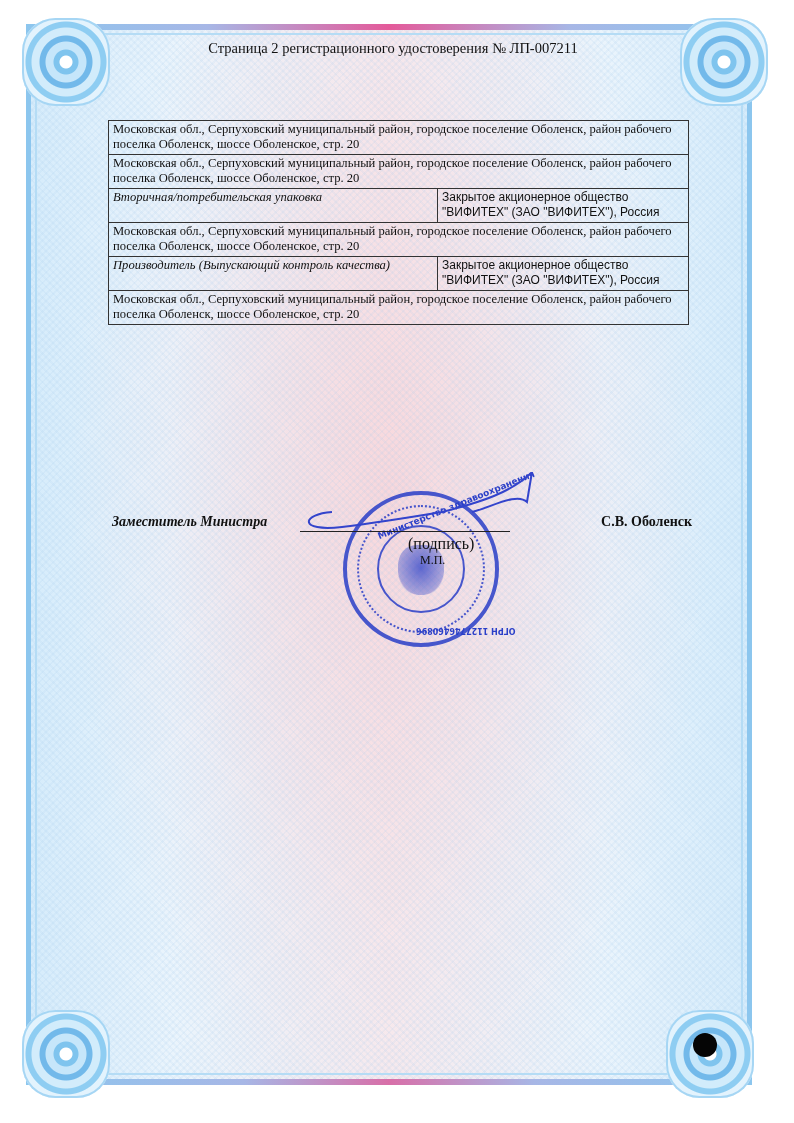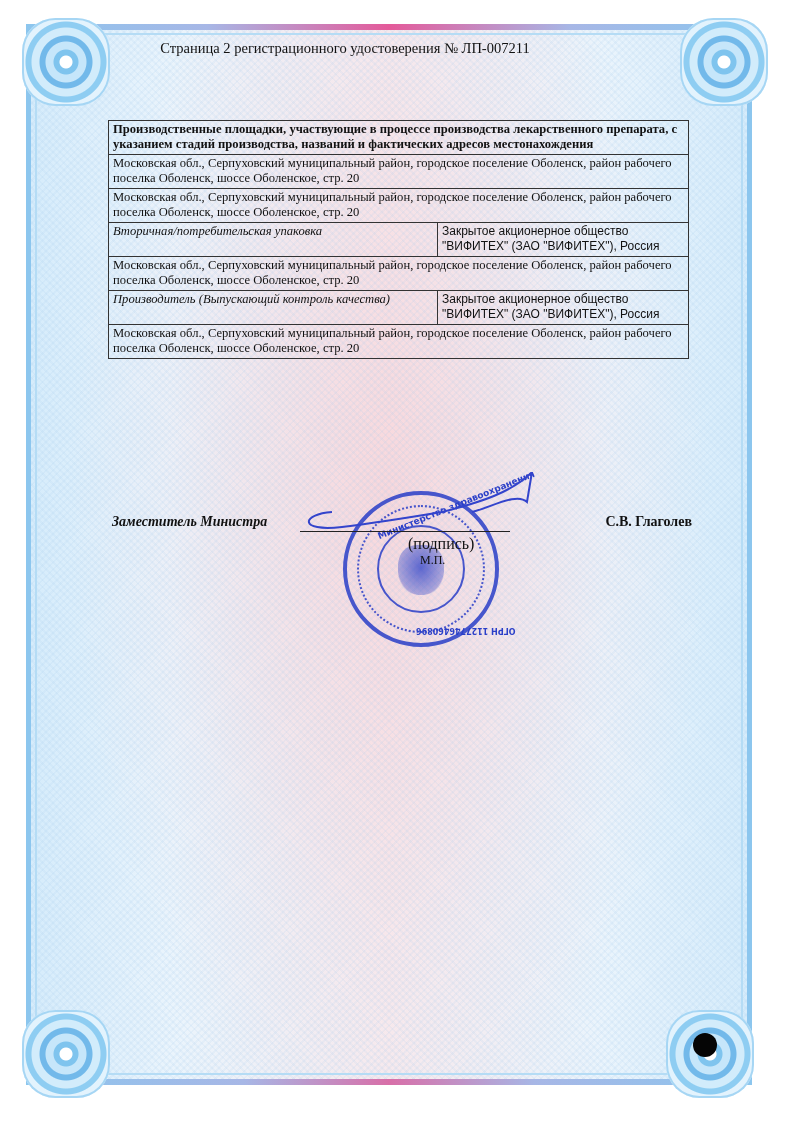--- a/index.html
+++ b/index.html
@@ -18,21 +18,21 @@
   .bottomband { position:absolute; left:26px; top:1079px; width:726px; height:6px;
              background:linear-gradient(90deg,#8cc6ee 0%, #a7b7e6 30%, #d86fa8 50%, #a7b7e6 70%, #8cc6ee 100%); }
   .rosette { position:absolute; width:88px; height:88px; border-radius:38%;
              background:
                radial-gradient(circle, #ffffff 0 6px, #7fc4ee 7px 12px, #c6e6fa 13px 20px, #72b9ea 21px 26px, #d2ecfb 27px 34px, #8ecdf2 35px 40px, #e3f3fd 41px);
              box-shadow:0 0 0 2px #a6d6f4 inset; }
   .r-tl { left:22px; top:18px; } .r-tr { left:680px; top:18px; }
   .r-bl { left:22px; top:1010px; } .r-br { left:666px; top:1010px; }
   .punch { position:absolute; left:693px; top:1033px; width:24px; height:24px; border-radius:50%; background:#050505; }
 
-  .page-title { position:absolute; left:0; width:690px; top:40px; text-align:center; font-size:14.5px; }
+  .page-title { position:absolute; left:0; width:690px; top:40px; text-align:center; font-size:14.5px;padding-left:48px; }
 
   table.sites { position:absolute; left:108px; top:120px; width:581px; border-collapse:collapse;
                 font-size:12.6px; line-height:15px; }
   table.sites td { border:1px solid #333; padding:1px 4px 2px 4px; vertical-align:top; }
   td.head { font-weight:bold; font-size:12.6px; padding-top:4px; }
   td.stage { font-style:italic; width:320px; }
   td.company { font-family:"Liberation Sans", sans-serif; font-size:12px; }
 
   .sign-row { position:absolute; top:514px; left:112px; width:580px; font-weight:bold; font-size:14px; }
   .sign-role { position:absolute; left:0; top:0;font-style:italic; }
@@ -61,23 +61,20 @@
 <div class="rosette r-tl"></div>
 <div class="rosette r-tr"></div>
 <div class="rosette r-bl"></div>
 <div class="rosette r-br"></div>
 <div class="punch"></div>
 
 <div class="page-title">Страница 2 регистрационного удостоверения № ЛП-007211</div>
 
 <table class="sites">
   <tbody>
-      <tr>
-    <td class="head" colspan="2">Производственные площадки, участвующие в процессе производства лекарственного препарата, с указанием стадий производства, названий и фактических адресов местонахождения</td>
-  </tr>
   <tr>
     <td colspan="2">Московская обл., Серпуховский муниципальный район, городское поселение Оболенск, район рабочего поселка Оболенск, шоссе Оболенское, стр. 20</td>
   </tr>
   <tr>
     <td colspan="2">Московская обл., Серпуховский муниципальный район, городское поселение Оболенск, район рабочего поселка Оболенск, шоссе Оболенское, стр. 20</td>
   </tr>
   <tr>
     <td class="stage">Вторичная/потребительская упаковка</td>
     <td class="company">Закрытое акционерное общество "ВИФИТЕХ" (ЗАО "ВИФИТЕХ"), Россия</td>
   </tr>
@@ -98,17 +95,17 @@
 <div class="eagle"></div>
 <div class="stamp-text st-top">Министерство здравоохранения</div>
 <div class="stamp-text st-ogrn">ОГРН 1127746460896</div>
 
 <svg class="signature" viewBox="0 0 260 70">
   <path d="M40 40 C 10 42, 5 60, 50 55 C 90 50, 120 45, 150 40 C 190 30, 220 20, 240 0 L 235 30 C 225 20, 200 35, 180 40" fill="none" stroke="#3344cc" stroke-width="2"></path>
 </svg>
 
 <div class="sign-row">
   <span class="sign-role">Заместитель Министра</span>
-  <span class="sign-name">С.В. Глаголев</span>
+  <span class="sign-name">С.В. Оболенск</span>
 </div>
 <div class="sign-line"></div>
 <div class="sign-caption">(подпись)</div>
 <div class="mp">М.П.</div>
 
 </body></html>

